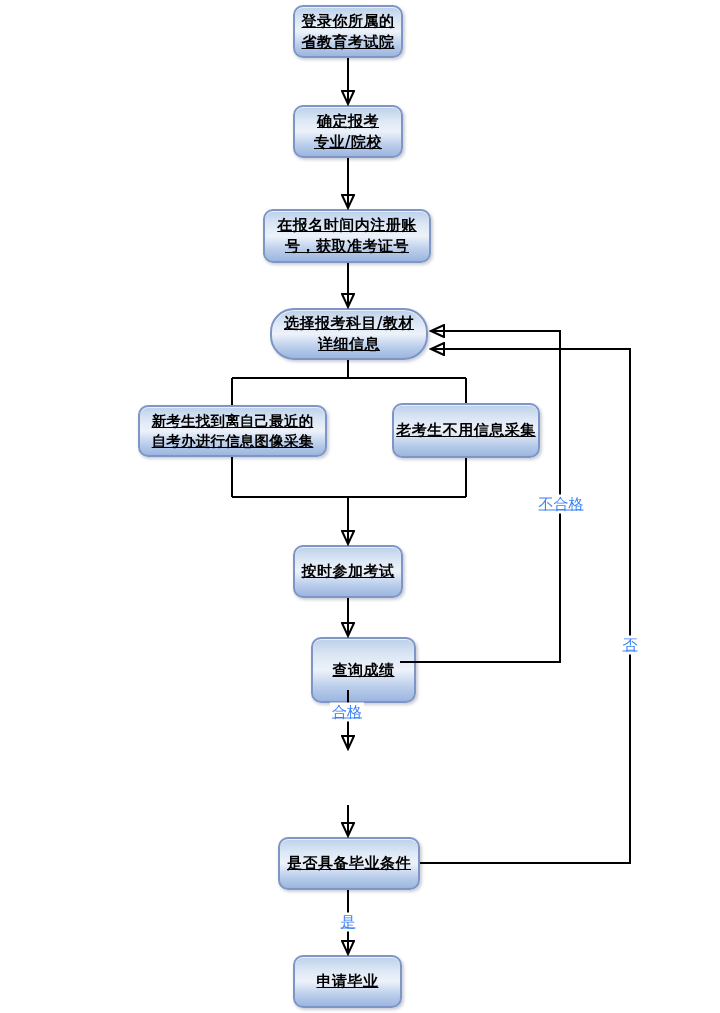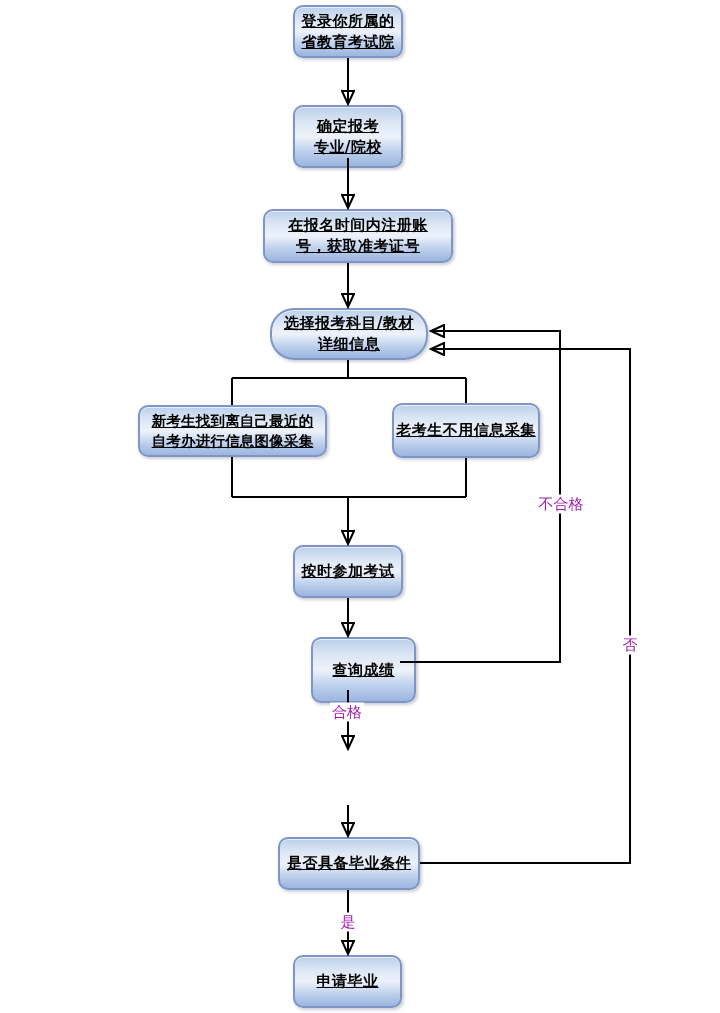--- a/index.html
+++ b/index.html
@@ -31,22 +31,22 @@
     font-weight: bold;
     font-size: 15px;
     line-height: 1.38;
     color: #000000;
     white-space: pre-line;
     letter-spacing: 0.5px;
     text-decoration: underline;
   }
   
   #n-login   { left: 293px; top:   5px; width: 110px; height: 53px; }
-  #n-major   { left: 293px; top: 105px; width: 110px; height: 63px; }
-  #n-register{ left: 263px; top: 209px; width: 190px; height: 54px; }
+  #n-major   { left: 293px; top: 105px; width: 110px; height: 53px; }
+  #n-register{ left: 263px; top: 209px; width: 168px; height: 54px; }
   #n-select  { left: 270px; top: 308px; width: 158px; height: 52px; border-radius: 24px; }
   #n-new     { left: 138px; top: 405px; width: 189px; height: 52px; font-size: 14.5px; letter-spacing: 0.2px; }
   #n-old     { left: 392px; top: 403px; width: 148px; height: 55px; }
   #n-attend  { left: 293px; top: 545px; width: 110px; height: 53px; }
   #n-check   { left: 311px; top: 637px; width: 105px; height: 66px; }
   #n-cert    { left: 270px; top: 750px; width: 160px; height: 55px; }
   #n-grad    { left: 278px; top: 837px; width: 142px; height: 53px; }
   #n-apply   { left: 293px; top: 955px; width: 109px; height: 53px; }
 
   #connectors {
@@ -57,22 +57,23 @@
     stroke: #000000;
     stroke-width: 2;
     fill: none;
   }
   .edge-label {
     position: absolute;
     transform: translate(-50%, -50%);
     background: #ffffff;
     padding: 0 2px;
     font-size: 15px;
-    color: #a21caf;
+    color: #3b82f6;
     white-space: nowrap;
+    text-decoration: underline;
   }
   #lbl-pass { left: 347px; top: 712px; }
   #lbl-yes  { left: 348px; top: 922px; }
   #lbl-fail { left: 561px; top: 504px; }
   #lbl-no   { left: 630px; top: 645px; }
 </style>
 </head>
 <body>
 
 <div id="canvas">

